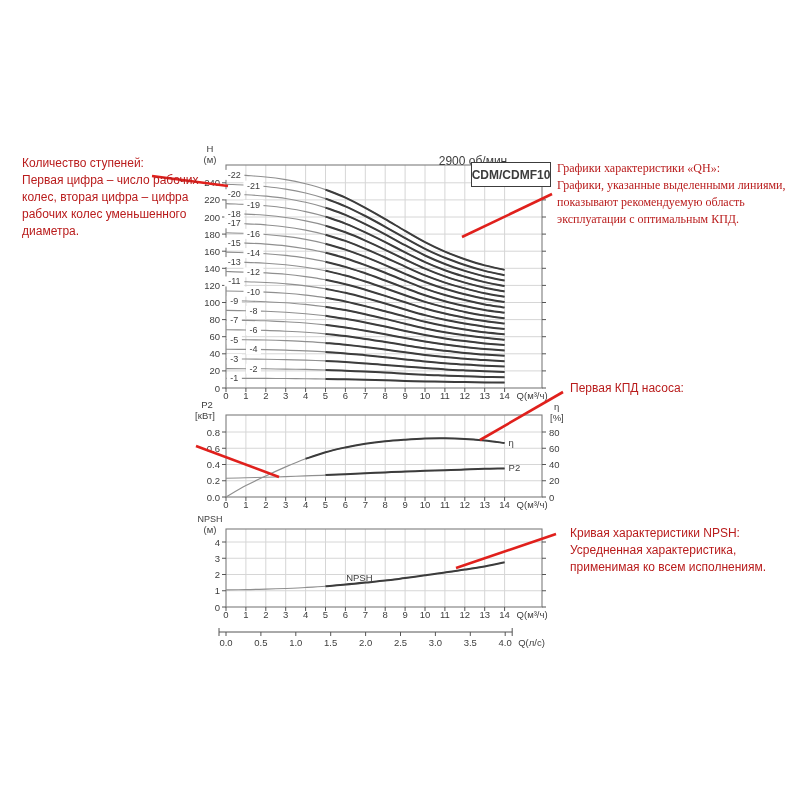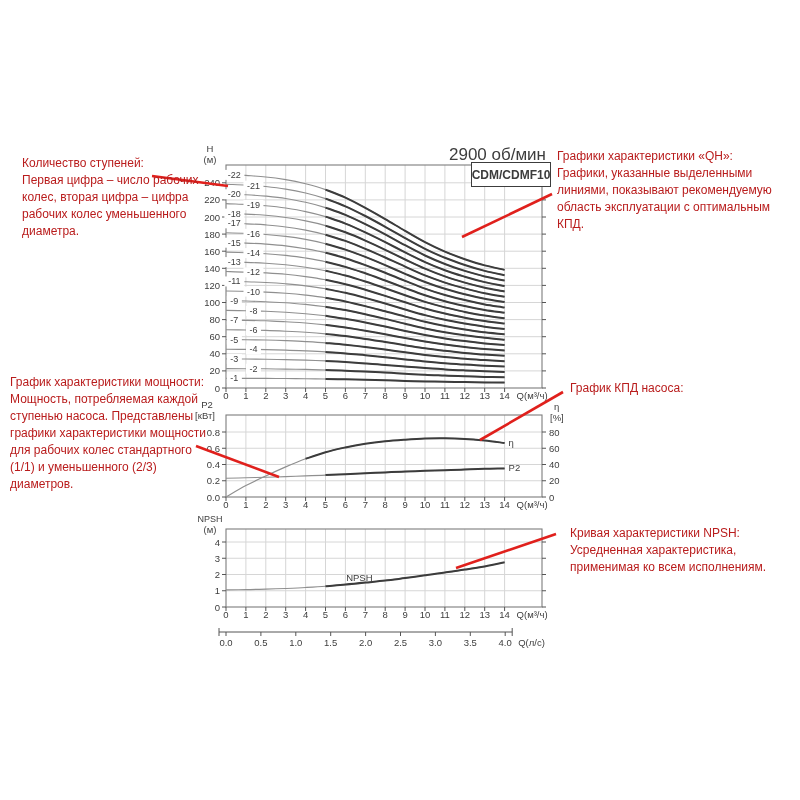--- a/index.html
+++ b/index.html
@@ -3,25 +3,25 @@
 <meta charset="utf-8">
 <style>
   html,body{margin:0;padding:0;background:#fff;}
   #page{position:relative;width:800px;height:800px;background:#ffffff;
         font-family:"Liberation Sans","DejaVu Sans",sans-serif;overflow:hidden;}
   #charts-svg{position:absolute;left:0;top:0;}
   .ann{position:absolute;font-size:12px;line-height:17px;color:#b91c1c;}
   .ann .t{white-space:normal;}
   #ann-stages{left:22px;top:155px;width:182px;}
   #ann-power{left:10px;top:374px;width:198px;}
-  #ann-qh{left:557px;top:148px;width:243px;}
+  #ann-qh{left:557px;top:160px;width:243px;font-family:Liberation Serif, serif;}
   #ann-eff{left:570px;top:380px;width:231px;}
   #ann-npsh{left:570px;top:525px;width:233px;}
-  #rpm-label{position:absolute;left:400px;top:145px;width:146px;text-align:right;
-             font-size:17px;color:#3d3d3d;}
+  #rpm-label{position:absolute;left:400px;top:154px;width:146px;text-align:center;
+             font-size:12px;color:#3d3d3d;}
   #model-box{position:absolute;left:471px;top:162px;width:78px;height:23px;
              border:1.5px solid #3c3c3c;background:#fff;display:flex;align-items:center;
              justify-content:center;font-size:12px;font-weight:bold;color:#3c3c3c;}
 </style>
 </head>
 <body>
 
 <div id="page">
 
   <svg id="charts-svg" width="800" height="800" viewBox="0 0 800 800">
@@ -389,32 +389,28 @@
       <line x1="196" y1="446" x2="279" y2="477" stroke="#e0201c" stroke-width="2.6"></line>
       <line x1="563" y1="392" x2="480" y2="440" stroke="#e0201c" stroke-width="2.6"></line>
       <line x1="556" y1="534" x2="456" y2="568" stroke="#e0201c" stroke-width="2.6"></line>
     </svg>
 
   <div class="ann" id="ann-stages">
     <div class="t">Количество ступеней:</div>
     <div class="t">Первая цифра – число рабочих колес, вторая цифра – цифра рабочих колес уменьшенного диаметра.</div>
   </div>
 
-  <div class="ann" id="ann-power">
-    <div class="t">График характеристики мощности:</div>
-    <div class="t">Мощность, потребляемая каждой ступенью насоса. Представлены графики характеристики мощности для рабочих колес стандартного (1/1) и уменьшенного (2/3) диаметров.</div>
-  </div>
 
   <div class="ann" id="ann-qh">
     <div class="t">Графики характеристики «QH»:</div>
     <div class="t">Графики, указанные выделенными линиями, показывают рекомендуемую область эксплуатации с оптимальным КПД.</div>
   </div>
 
   <div class="ann" id="ann-eff">
-    <div class="t">График КПД насоса:</div>
+    <div class="t">Первая КПД насоса:</div>
   </div>
 
   <div class="ann" id="ann-npsh">
     <div class="t">Кривая характеристики NPSH:</div>
     <div class="t">Усредненная характеристика, применимая ко всем исполнениям.</div>
   </div>
 
   <div id="rpm-label">2900 об/мин</div>
   <div id="model-box">CDM/CDMF10</div>
 

